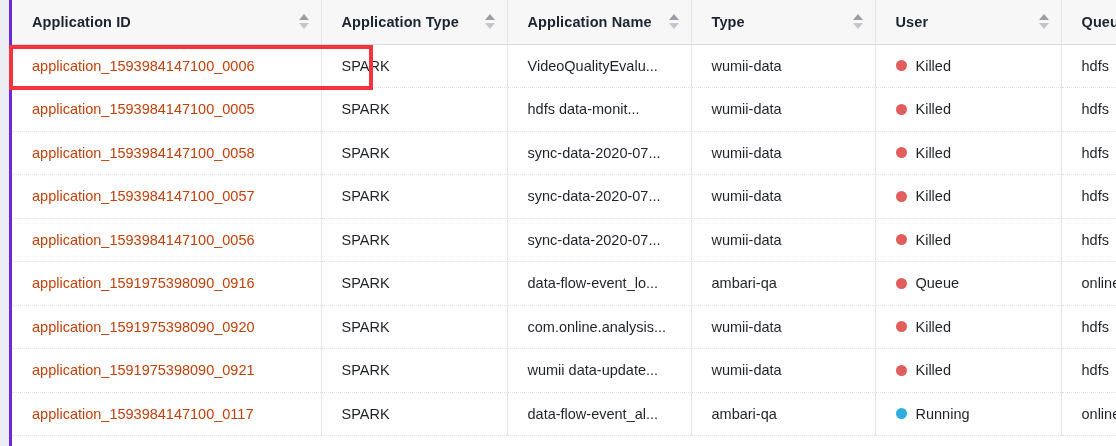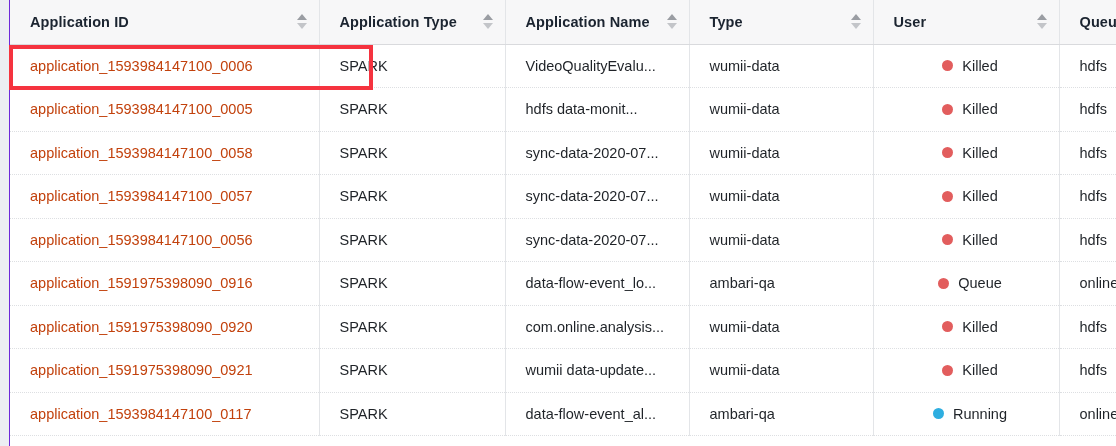--- a/index.html
+++ b/index.html
@@ -25,21 +25,21 @@
 
   
   .table-viewport {
     position: absolute;
     left: 9px;
     top: 0;
     width: 1107px;
     height: 446px;
     overflow: hidden;
     background: #ffffff;
-    border-left: 1px solid #6d28d9;
+    border-left: 3px solid #6d28d9;
     box-sizing: border-box;
   }
 
   table.apps-table {
     border-collapse: collapse;
     table-layout: fixed;
     width: 1200px;          
     background: #ffffff;
     font-size: 14.5px;
   }
@@ -118,21 +118,20 @@
     color: #c2410c;
     text-decoration: none;
     cursor: pointer;
     font-size: 14.5px;
   }
 
   .state-cell {
     display: flex;
     align-items: center;
     gap: 9px;
-    justify-content: center;
   }
   .state-dot {
     width: 11px;
     height: 11px;
     border-radius: 50%;
     flex: 0 0 auto;
     display: inline-block;
   }
   .state-label { display: inline-block; }
 

